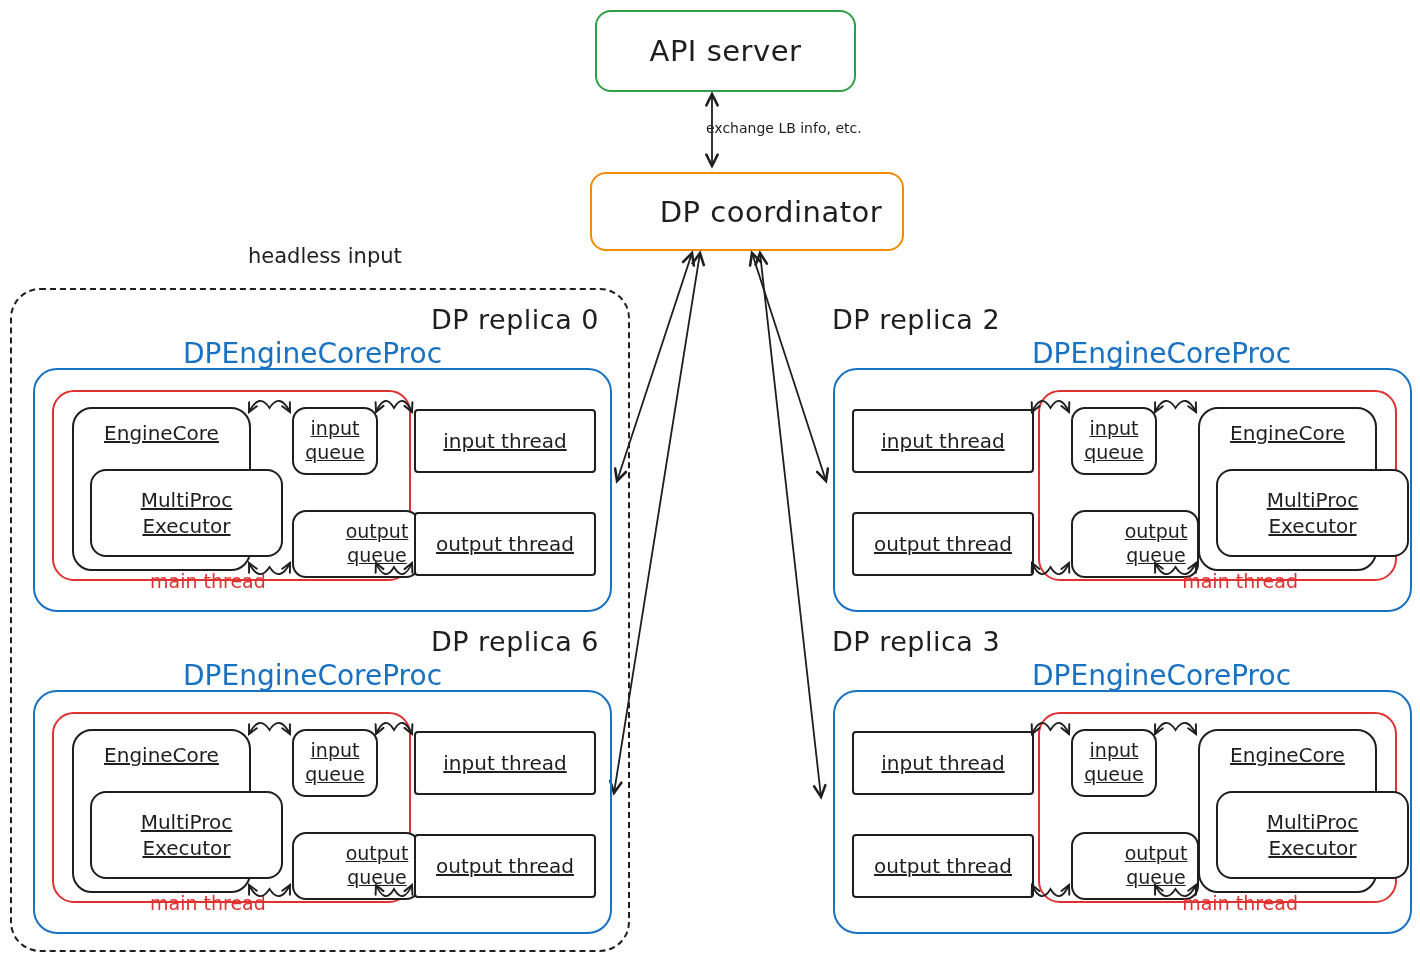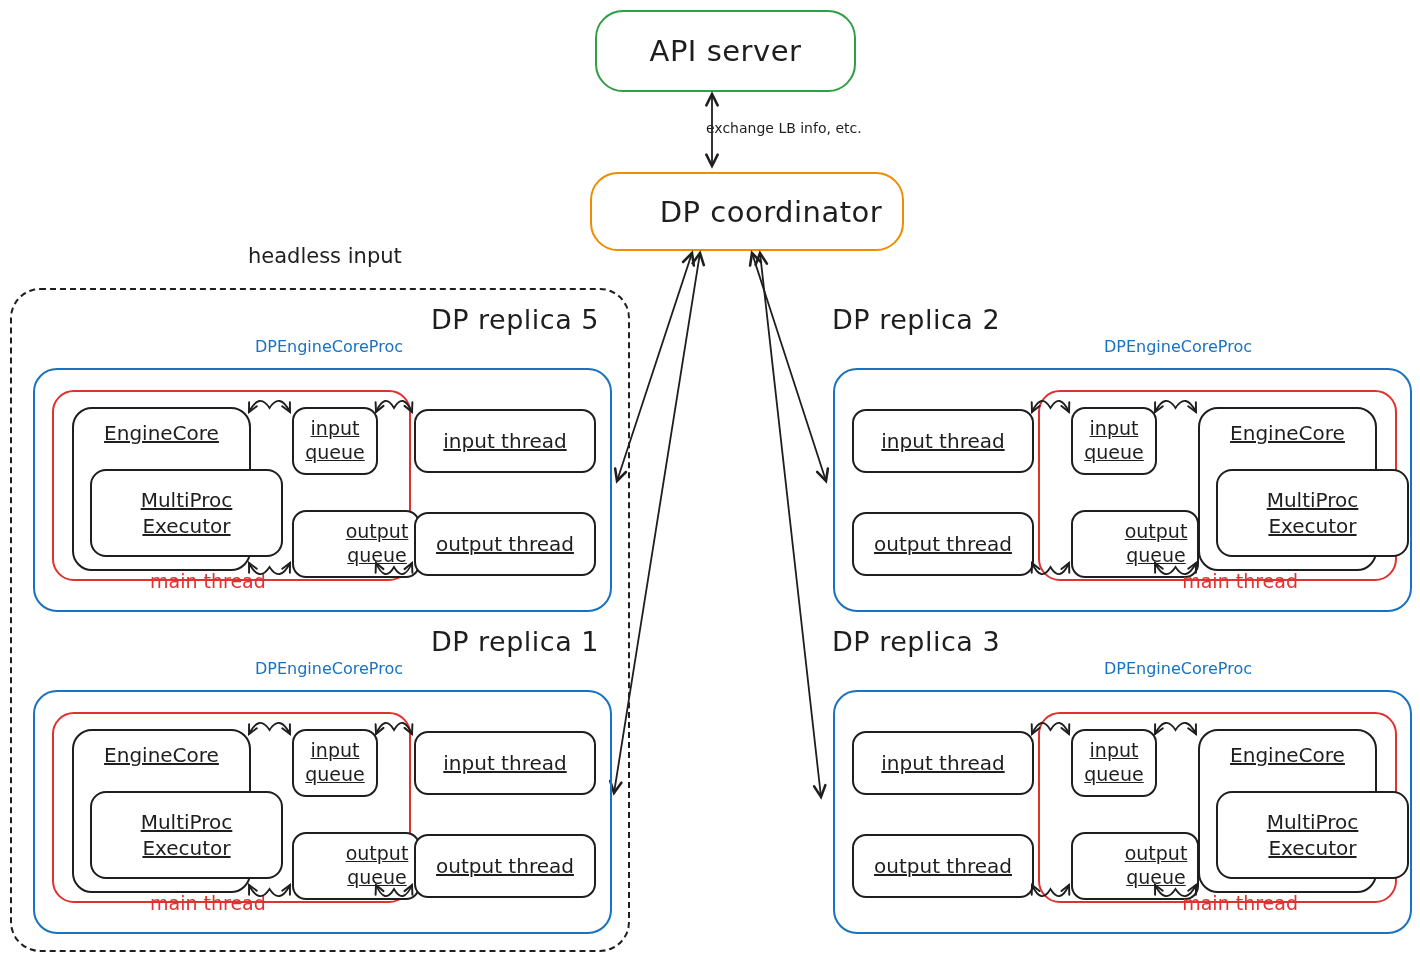--- a/index.html
+++ b/index.html
@@ -7,21 +7,21 @@
   }
   html,body{margin:0;padding:0;background:#fff;}
   body{
     width:1420px;height:960px;position:relative;overflow:hidden;
     font-family:"DejaVu Sans", sans-serif;color:var(--ink);
   }
   #canvas{position:absolute;inset:0;}
 
   
   .node{
-    position:absolute;border-radius:28px;background:#fff;
+    position:absolute;border-radius:16px;background:#fff;
     display:flex;align-items:center;justify-content:center;
     font-size:29px;letter-spacing:.5px;
   }
   #api-server{left:595px;top:10px;width:257px;height:78px;border:2.5px solid var(--green);}
   #dp-coordinator{left:590px;top:172px;width:262px;height:75px;border:2.5px solid var(--orange);padding-left:48px;}
   #link-label{position:absolute;left:706px;top:120px;font-size:14px;}
 
   
   #headless-box{
     position:absolute;left:10px;top:288px;width:616px;height:660px;
@@ -33,21 +33,21 @@
   .replica{position:absolute;width:600px;height:308px;}
   .replica.r0{left:13px;top:300px;}
   .replica.r1{left:13px;top:622px;}
   .replica.r2{left:820px;top:300px;}
   .replica.r3{left:820px;top:622px;}
 
   .replica-title{position:absolute;top:4px;right:14px;font-size:27px;letter-spacing:.5px;}
   .replica.mirrored .replica-title{right:auto;left:12px;}
 
   .proc-label{position:absolute;top:37px;left:170px;width:220px;text-align:right;
-    color:var(--blue);font-size:16px;}
+    color:var(--blue);font-size:28px;}
   .replica.mirrored .proc-label{left:auto;right:168px;}
 
   .blue-box{position:absolute;left:20px;top:68px;width:575px;height:240px;
     border:2.2px solid var(--blue);border-radius:24px;}
   .replica.mirrored .blue-box{left:13px;}
 
   .red-box{position:absolute;left:17px;top:20px;width:355px;height:187px;
     border:2.2px solid var(--red);border-radius:22px;background:transparent;}
   .replica.mirrored .red-box{left:203px;}
 
@@ -59,21 +59,21 @@
   .replica.mirrored .engine-core{left:363px;}
   .ec-label{margin-top:12px;font-size:20px;}
   .executor{left:16px;top:60px;width:141px;height:84px;border-radius:16px;
     font-size:20px;line-height:1.3;padding:0 24px;}
 
   .queue{width:82px;height:64px;border-radius:14px;font-size:19px;line-height:1.25;}
   .in-queue{left:257px;top:37px;}
   .out-queue{left:257px;top:140px;padding-left:42px;}
   .replica.mirrored .in-queue,.replica.mirrored .out-queue{left:236px;}
 
-  .thread{width:178px;height:60px;border-radius:14px;font-size:20px;}
+  .thread{width:178px;height:60px;border-radius:4px;font-size:20px;}
   .in-thread{left:379px;top:39px;}
   .out-thread{left:379px;top:142px;}
   .replica.mirrored .in-thread,.replica.mirrored .out-thread{left:17px;}
 
   .mt-label{position:absolute;left:115px;top:200px;font-size:19px;color:var(--red);}
   .replica.mirrored .mt-label{left:auto;right:112px;}
 
   .connectors{position:absolute;left:0;top:0;pointer-events:none;}
   .replica .connectors.mirror{display:none;}
   .replica.mirrored .connectors.mirror{display:block;}
@@ -109,21 +109,21 @@
       </marker>
     </defs>
     <line x1="712" y1="94" x2="712" y2="166" marker-start="url(#ahb)" marker-end="url(#ahb)"></line>
     <line x1="692" y1="253" x2="617" y2="481" marker-start="url(#ahb)" marker-end="url(#ahb)"></line>
     <line x1="700" y1="253" x2="614" y2="793" marker-start="url(#ahb)" marker-end="url(#ahb)"></line>
     <line x1="752" y1="253" x2="826" y2="481" marker-start="url(#ahb)" marker-end="url(#ahb)"></line>
     <line x1="760" y1="253" x2="821" y2="797" marker-start="url(#ahb)" marker-end="url(#ahb)"></line>
   </svg>
 
 <div class="replica r0">
-    <div class="replica-title">DP replica 5</div>
+    <div class="replica-title">DP replica 0</div>
     <div class="proc-label">DPEngineCoreProc</div>
     <div class="blue-box">
       <div class="red-box"></div>
 
       <div class="bbox engine-core">
         <div class="ec-label">EngineCore</div>
         <div class="bbox executor">
           <span>MultiProc Executor</span>
         </div>
       </div>
@@ -146,21 +146,21 @@
       <svg class="connectors normal" width="575" height="240" viewBox="0 0 575 240">
         <path d="M214,42 Q224.25,22 234.5,38 Q244.75,22 255,42" marker-start="url(#ah)" marker-end="url(#ah)"></path>
         <path d="M341,42 Q350,22 359,38 Q368,22 377,42" marker-start="url(#ah)" marker-end="url(#ah)"></path>
         <path d="M214,193 Q224.25,213 234.5,197 Q244.75,213 255,193" marker-start="url(#ah)" marker-end="url(#ah)"></path>
         <path d="M341,193 Q350,213 359,197 Q368,213 377,193" marker-start="url(#ah)" marker-end="url(#ah)"></path>
       </svg>
 
     </div>
   </div>
     <div class="replica r1">
-    <div class="replica-title">DP replica 1</div>
+    <div class="replica-title">DP replica 6</div>
     <div class="proc-label">DPEngineCoreProc</div>
     <div class="blue-box">
       <div class="red-box"></div>
 
       <div class="bbox engine-core">
         <div class="ec-label">EngineCore</div>
         <div class="bbox executor">
           <span>MultiProc Executor</span>
         </div>
       </div>

